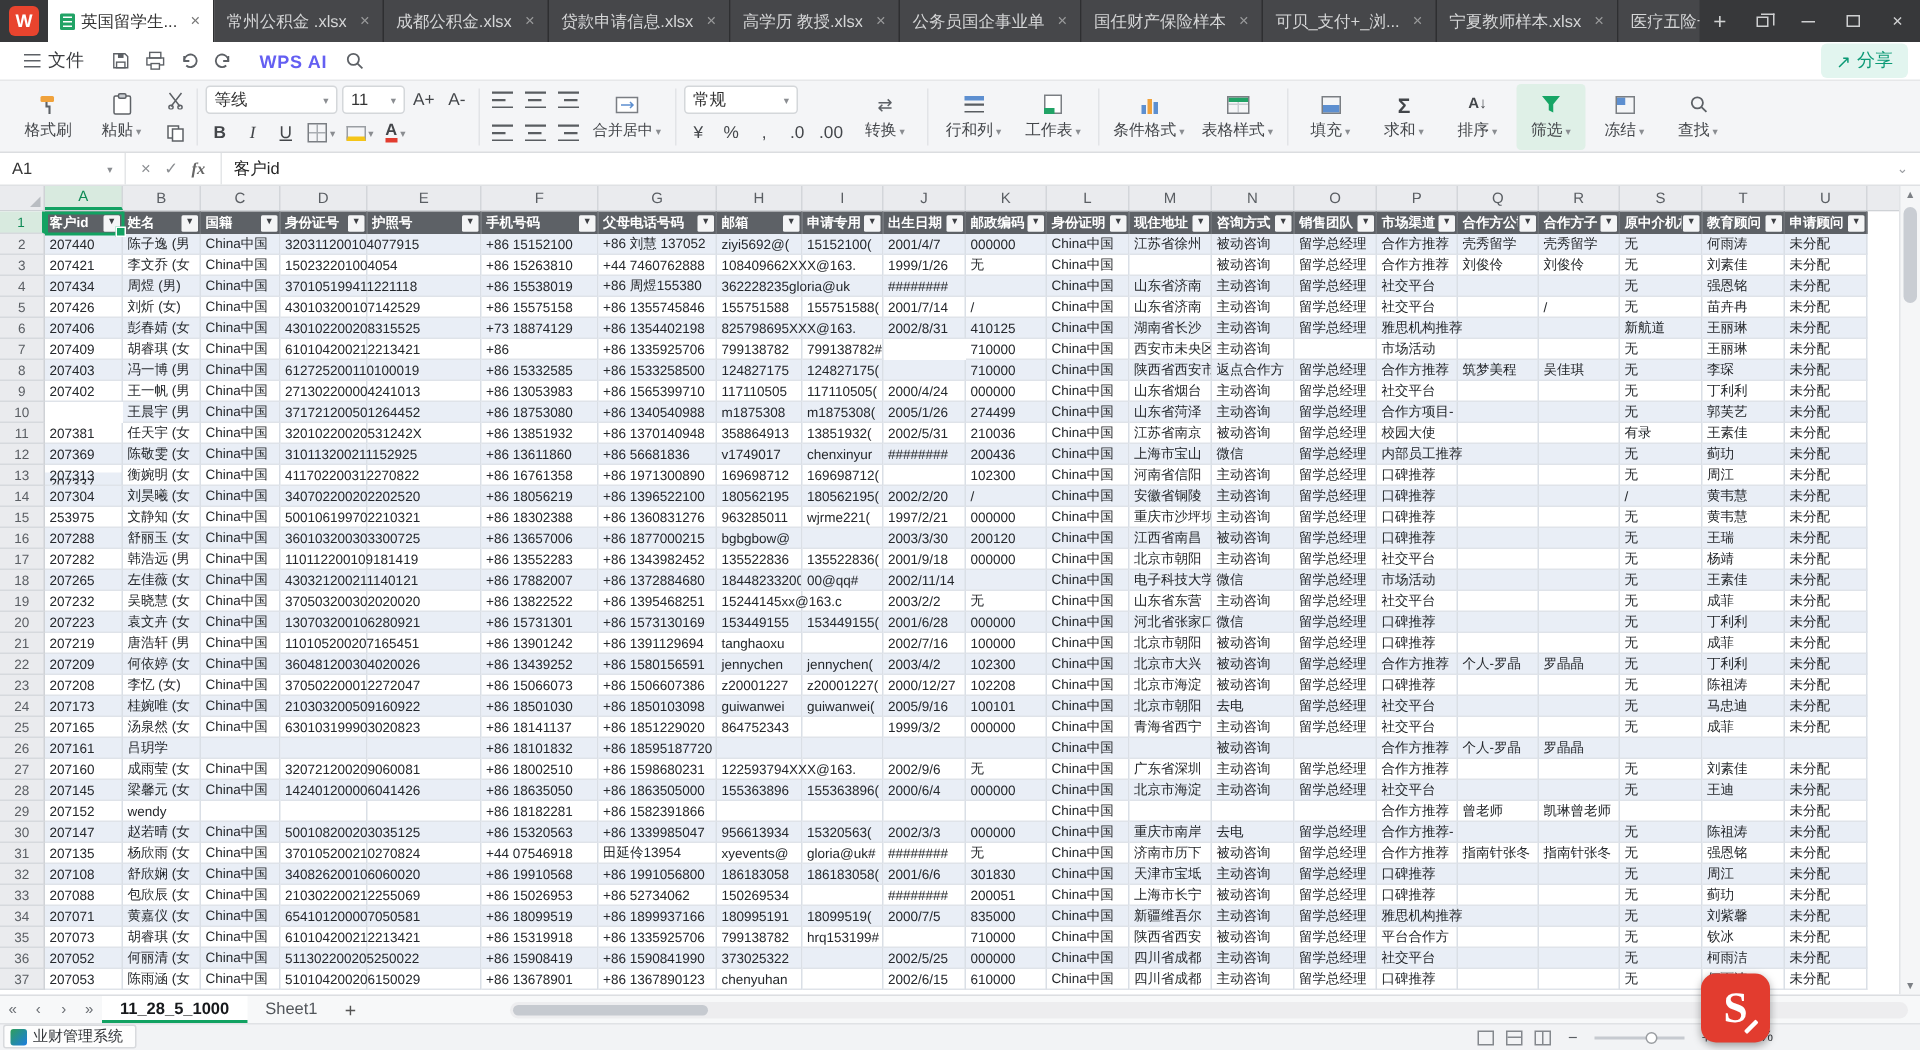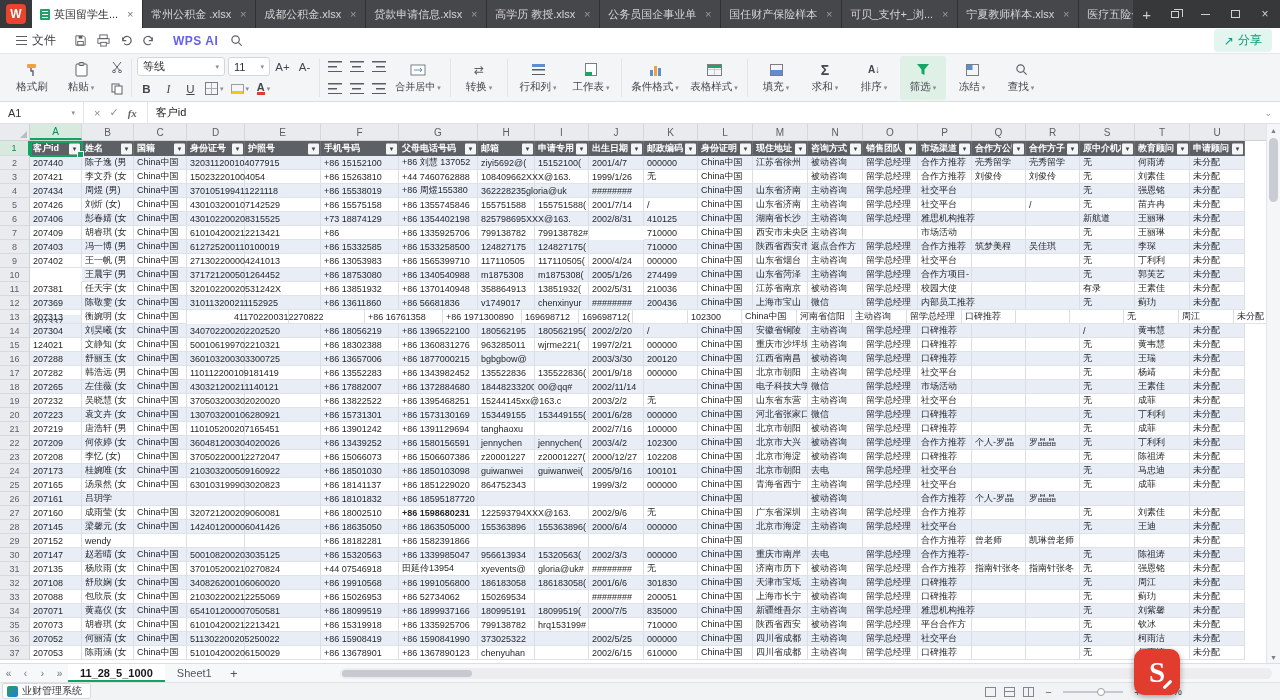--- a/index.html
+++ b/index.html
@@ -343,20 +343,33 @@
             <svg width="16" height="12" viewBox="0 0 16 12">
               <rect x="1" y="1" width="14" height="10" fill="#fff" stroke="#7a7e83"></rect>
               <path d="M4 6h8M10 4l2 2-2 2" fill="none" stroke="#5d8fd0"></path>
             </svg>
           </div>
         <span style="font-size:10px"><span>合并居中</span><span class="crt">▾</span></span>
       </div>
     </div>
     <div class="rdiv"></div>
     <div class="rgroup">
+      <div class="col2">
+        <div class="select" style="width:76px">
+            <span>常规</span>
+            <span class="crt">▾</span>
+          </div>
+        <div class="frow" id="num-buttons">
+            <div class="tbtn">¥</div>
+            <div class="tbtn">%</div>
+            <div class="tbtn">,</div>
+            <div class="tbtn">.0</div>
+            <div class="tbtn">.00</div>
+          </div>
+      </div>
       <div class="rbig">
         <div class="ric" style="font-size:12px;color:#5d6166">⇄</div>
         <span><span>转换</span><span class="crt">▾</span></span>
       </div>
     </div>
     <div class="rdiv"></div>
     <div class="rgroup">
       <div class="rbig" style="width:50px">
         <div class="ric">
             <div class="rowsico"></div>
@@ -822,21 +835,21 @@
             <div class="cell" style="width: 54px;"></div>
             <div class="cell" style="width: 55px;">无</div>
             <div class="cell" style="width: 55px;">蓟玏</div>
             <div class="cell" style="width: 55px;">未分配</div>
           </div>
           <div class="grow">
             <div class="gut">13</div>
             <div class="cell" style="width: 52px;">207313</div>
             <div class="cell" style="width: 52px;">衡婉明 (女</div>
             <div class="cell" style="width: 53px;">China中国</div>
-            <div class="cell spill" style="width: 58px; margin-left: 44px;">411702200312270822</div>
+            <div class="cell spill" style="width: 58px;">411702200312270822</div>
             <div class="cell" style="width: 76px;"></div>
             <div class="cell" style="width: 78px;">+86 16761358</div>
             <div class="cell" style="width: 79px;">+86 1971300890</div>
             <div class="cell" style="width: 57px;">169698712</div>
             <div class="cell spill" style="width: 54px;">169698712(</div>
             <div class="cell" style="width: 55px;"></div>
             <div class="cell" style="width: 54px;">102300</div>
             <div class="cell" style="width: 55px;">China中国</div>
             <div class="cell" style="width: 55px;">河南省信阳</div>
             <div class="cell" style="width: 55px;">主动咨询</div>
@@ -867,21 +880,21 @@
             <div class="cell" style="width: 55px;">留学总经理</div>
             <div class="cell" style="width: 54px;">口碑推荐</div>
             <div class="cell" style="width: 54px;"></div>
             <div class="cell" style="width: 54px;"></div>
             <div class="cell" style="width: 55px;">/</div>
             <div class="cell" style="width: 55px;">黄韦慧</div>
             <div class="cell" style="width: 55px;">未分配</div>
           </div>
           <div class="grow">
             <div class="gut">15</div>
-            <div class="cell" style="width: 52px;">124021</div>
+            <div class="cell" style="width: 52px;">253975</div>
             <div class="cell" style="width: 52px;">文静知 (女</div>
             <div class="cell" style="width: 53px;">China中国</div>
             <div class="cell spill" style="width: 58px;">500106199702210321</div>
             <div class="cell" style="width: 76px;"></div>
             <div class="cell" style="width: 78px;">+86 18302388</div>
             <div class="cell" style="width: 79px;">+86 1360831276</div>
             <div class="cell" style="width: 57px;">963285011</div>
             <div class="cell" style="width: 54px;">wjrme221(</div>
             <div class="cell" style="width: 55px;">1997/2/21</div>
             <div class="cell" style="width: 54px;">000000</div>
@@ -1161,21 +1174,21 @@
             <div class="cell" style="width: 55px;"></div>
           </div>
           <div class="grow">
             <div class="gut">27</div>
             <div class="cell" style="width: 52px;">207160</div>
             <div class="cell" style="width: 52px;">成雨莹 (女</div>
             <div class="cell" style="width: 53px;">China中国</div>
             <div class="cell spill" style="width: 58px;">320721200209060081</div>
             <div class="cell" style="width: 76px;"></div>
             <div class="cell" style="width: 78px;">+86 18002510</div>
-            <div class="cell" style="width: 79px; font-weight: bold;">+86 1598680231</div>
+            <div class="cell" style="width: 79px;">+86 1598680231</div>
             <div class="cell spill" style="width: 57px;">122593794XXX@163.</div>
             <div class="cell" style="width: 54px;"></div>
             <div class="cell" style="width: 55px;">2002/9/6</div>
             <div class="cell" style="width: 54px;">无</div>
             <div class="cell" style="width: 55px;">China中国</div>
             <div class="cell" style="width: 55px;">广东省深圳</div>
             <div class="cell" style="width: 55px;">主动咨询</div>
             <div class="cell" style="width: 55px;">留学总经理</div>
             <div class="cell" style="width: 54px;">合作方推荐</div>
             <div class="cell" style="width: 54px;"></div>

